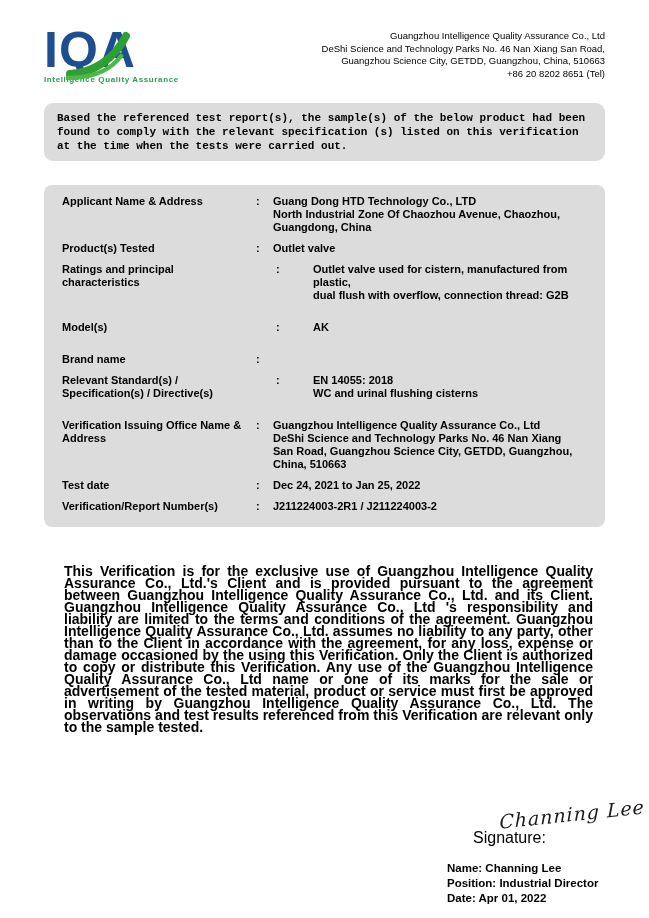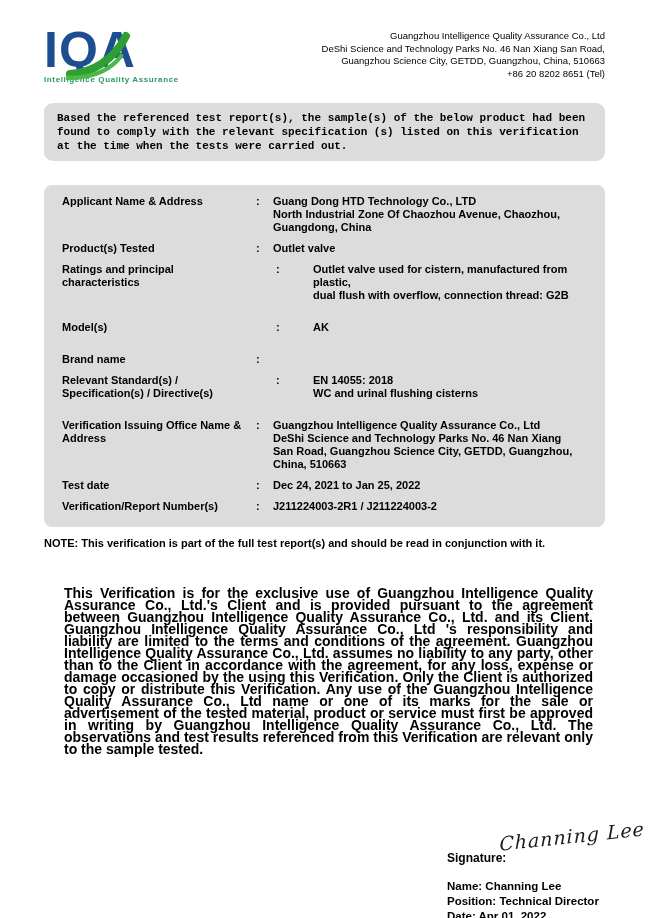--- a/index.html
+++ b/index.html
@@ -118,21 +118,21 @@
     left: 52px;
     top: -26px;
     font-family: "DejaVu Serif", serif;
     font-style: italic;
     font-size: 19px;
     color: #1a1a1a;
     transform: rotate(-6deg) skewX(-6deg);
     white-space: nowrap;
     letter-spacing: 1px;
   }
-  .sig-label { font-size: 12px; font-weight: 700; color: #000; }
+  .sig-label { font-size: 16px; font-weight: 400; color: #000; margin-left: 26px; }
   .sig-lines { margin-top: 14px; font-size: 11.5px; font-weight: 700; line-height: 15px; color: #000; white-space: nowrap; }
 </style>
 </head>
 <body>
 
 <div class="page">
 
   <div class="header">
     <div class="logo">
       <div class="logo-text">IQA</div>
@@ -211,27 +211,26 @@
     </div>
 
     <div class="field-row">
       <div class="field-label">Verification/Report Number(s)</div>
       <div class="field-colon">:</div>
       <div class="field-value">J211224003-2R1 / J211224003-2</div>
     </div>
 
   </div>
 
-  <div class="note-line">NOTE: This verification is part of the full test report(s) and should be read in conjunction with it.</div>
 
   <div class="disclaimer">This Verification is for the exclusive use of Guangzhou Intelligence Quality Assurance Co., Ltd.'s Client and is provided pursuant to the agreement between Guangzhou Intelligence Quality Assurance Co., Ltd. and its Client. Guangzhou Intelligence Quality Assurance Co., Ltd 's responsibility and liability are limited to the terms and conditions of the agreement. Guangzhou Intelligence Quality Assurance Co., Ltd. assumes no liability to any party, other than to the Client in accordance with the agreement, for any loss, expense or damage occasioned by the using this Verification. Only the Client is authorized to copy or distribute this Verification. Any use of the Guangzhou Intelligence Quality Assurance Co., Ltd name or one of its marks for the sale or advertisement of the tested material, product or service must first be approved in writing by Guangzhou Intelligence Quality Assurance Co., Ltd. The observations and test results referenced from this Verification are relevant only to the sample tested.</div>
 
   <div class="sig-block">
     <div class="sig-script">Channing Lee</div>
     <div class="sig-label">Signature:</div>
     <div class="sig-lines">
       <div>Name: Channing Lee</div>
-      <div>Position: Technical Director</div>
+      <div>Position: Industrial Director</div>
       <div>Date: Apr 01, 2022</div>
     </div>
   </div>
 
 </div>
 
 </body></html>

